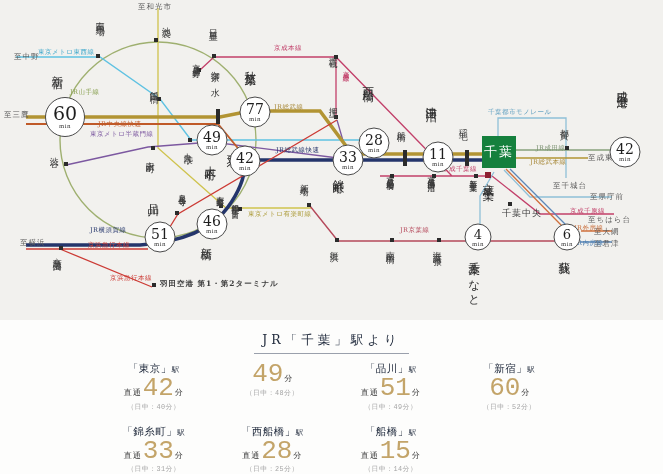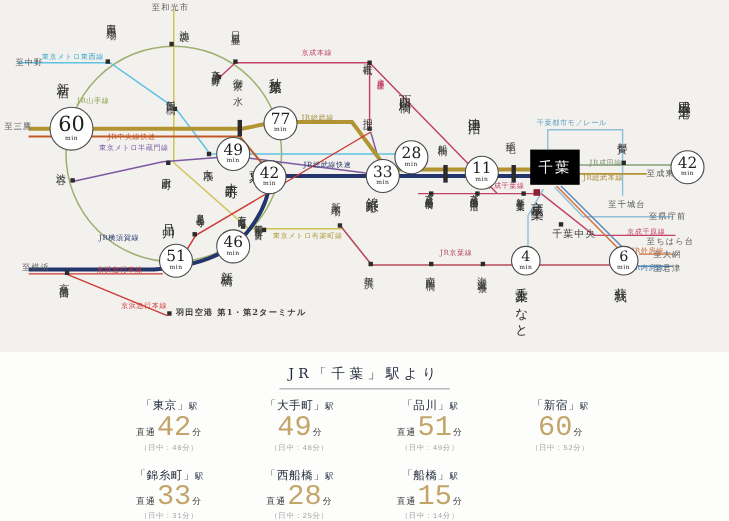--- a/index.html
+++ b/index.html
@@ -22,21 +22,21 @@
   .c-rapid{color:#24356b}.c-keikyu{color:#cc3b35}.c-yurakucho{color:#ad9c3a}
   .c-keiyo{color:#b5495b}.c-monorail{color:#5f9fc0}.c-narita{color:#7a9070}
   .c-sotobo{color:#c96a35}.c-uchibo{color:#4d7fb0}
   .timecircle{position:absolute;transform:translate(-50%,-50%);width:29px;height:29px;
       background:#fff;border:1px solid #4a4a4a;border-radius:50%;
       display:flex;flex-direction:column;align-items:center;justify-content:center;z-index:3;}
   .timecircle .num{font-size:14px;line-height:1;color:#1e1e1e;}
   .timecircle .unit{font-size:5.5px;line-height:1;color:#1e1e1e;margin-top:1px;letter-spacing:.5px;}
   .timecircle.lg{width:38px;height:38px}.timecircle.lg .num{font-size:19px}
   .timecircle.sm{width:25px;height:25px}.timecircle.sm .num{font-size:13px}
-  .chiba-box{position:absolute;left:482px;top:136px;width:45px;height:32px;background:#000000;
+  .chiba-box{position:absolute;left:482px;top:136px;width:34px;height:32px;background:#15803d;
       color:#fff;display:flex;align-items:center;justify-content:center;
       font-size:13px;letter-spacing:2px;z-index:4;}
   
   .panel{position:absolute;left:0;top:320px;width:663px;height:154px;background:#fdfdfc;}
   .panel-title{width:fit-content;margin:12px auto 8px;font-size:12.5px;letter-spacing:4px;
       color:#222c3e;border-bottom:1px solid #9aa0ac;padding:0 8px 4px;}
   .grid{width:474px;margin:0 auto;display:grid;grid-template-columns:repeat(4,1fr);row-gap:13px;font-family:Liberation Mono, monospace;}
   .cell{text-align:center;}
   .cell-name{font-size:10.5px;color:#222c3e;letter-spacing:.5px;}
   .cell-name .eki{font-size:7.5px;}
@@ -168,21 +168,21 @@
       <div class="edge" style="left: 594px; top: 239px;">至君津</div>
 
     <div class="line-label c-tozai" style="left: 38px; top: 48px;">東京メトロ東西線</div>
       <div class="line-label c-yamanote" style="left: 70px; top: 88px;">JR山手線</div>
       <div class="line-label c-chuo" style="left: 98px; top: 120px;">JR中央線快速</div>
       <div class="line-label c-hanzomon" style="left: 90px; top: 130px;">東京メトロ半蔵門線</div>
       <div class="line-label c-keisei" style="left: 274px; top: 44px;">京成本線</div>
       <div class="line-label c-keisei v" style="left: 341px; top: 66px;">京成押上線</div>
       <div class="line-label c-sobu" style="left: 274px; top: 103px;">JR総武線</div>
       <div class="line-label c-rapid" style="left: 276px; top: 146px;">JR総武線快速</div>
-      <div class="line-label c-rapid" style="left: 90px; top: 212px; text-align: center;">JR横須賀線</div>
+      <div class="line-label c-rapid" style="left: 90px; top: 226px; text-align: center;">JR横須賀線</div>
       <div class="line-label c-keikyu" style="left: 88px; top: 241px;">京浜急行本線</div>
       <div class="line-label c-keikyu" style="left: 110px; top: 274px;">京浜急行本線</div>
       <div class="line-label c-yurakucho" style="left: 248px; top: 210px;">東京メトロ有楽町線</div>
       <div class="line-label c-keiyo" style="left: 400px; top: 226px;">JR京葉線</div>
       <div class="line-label c-monorail" style="left: 488px; top: 108px;">千葉都市モノレール</div>
       <div class="line-label c-narita" style="left: 536px; top: 144px;">JR成田線</div>
       <div class="line-label c-sobu" style="left: 530px; top: 158px;">JR総武本線</div>
       <div class="line-label c-keisei" style="left: 442px; top: 165px;">京成千葉線</div>
       <div class="line-label c-keisei" style="left: 570px; top: 207px;">京成千原線</div>
       <div class="line-label c-sotobo" style="left: 574px; top: 224px;">JR外房線</div>
@@ -242,21 +242,20 @@
 
   <div class="panel">
     <div class="panel-title">JR「千葉」駅より</div>
     <div class="grid">
       <div class="cell">
           <div class="cell-name"><span>「東京」</span><span class="eki">駅</span></div>
           <div class="cell-time"><span class="pre">直通</span><span class="big">42</span><span class="pre">分</span></div>
           <div class="cell-note">（日中：40分）</div>
         </div>
         <div class="cell">
-          <div class="cell-name"><span>「大手町」</span><span class="eki">駅</span></div>
           <div class="cell-time"><span class="pre"></span><span class="big">49</span><span class="pre">分</span></div>
           <div class="cell-note">（日中：48分）</div>
         </div>
         <div class="cell">
           <div class="cell-name"><span>「品川」</span><span class="eki">駅</span></div>
           <div class="cell-time"><span class="pre">直通</span><span class="big">51</span><span class="pre">分</span></div>
           <div class="cell-note">（日中：49分）</div>
         </div>
         <div class="cell">
           <div class="cell-name"><span>「新宿」</span><span class="eki">駅</span></div>

